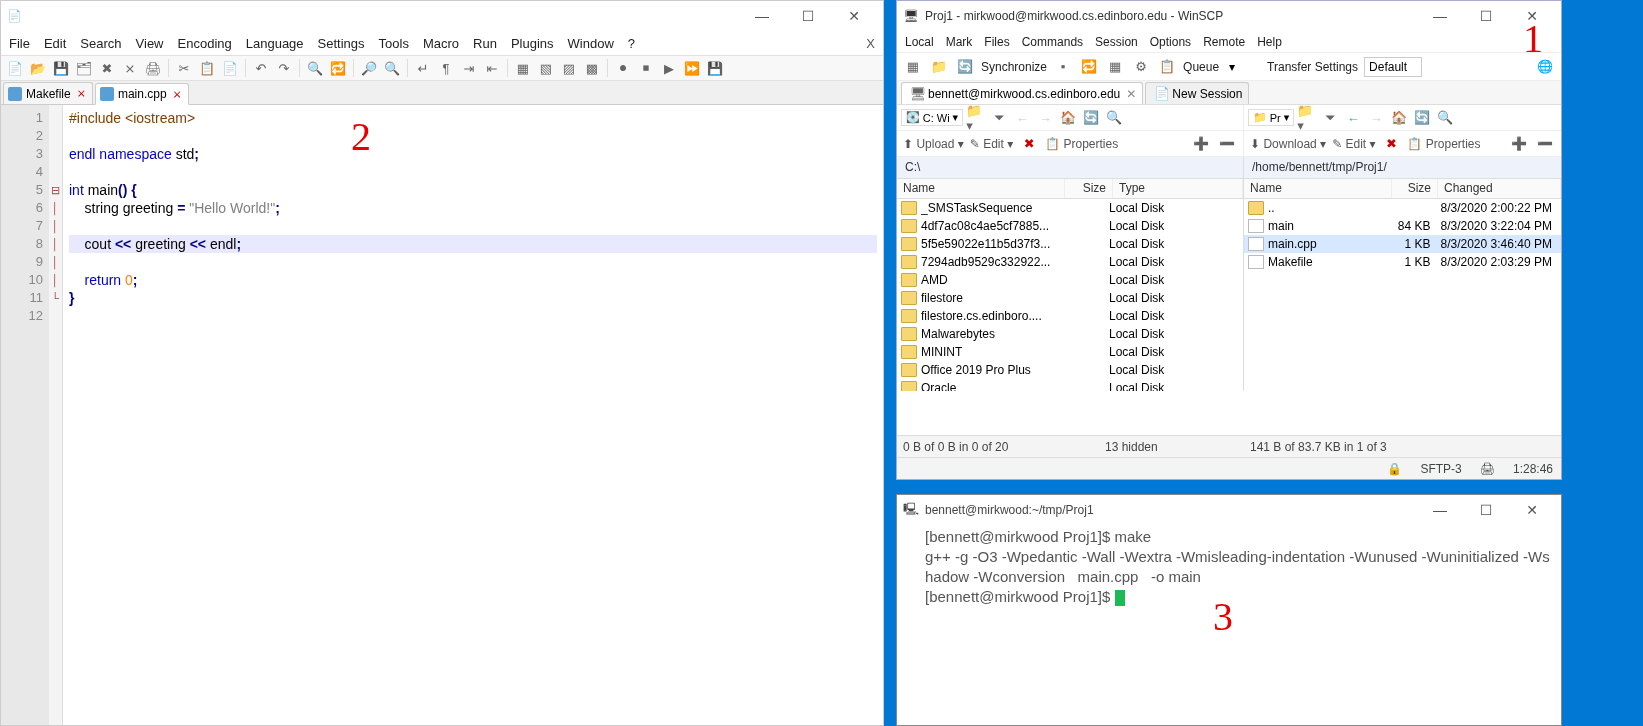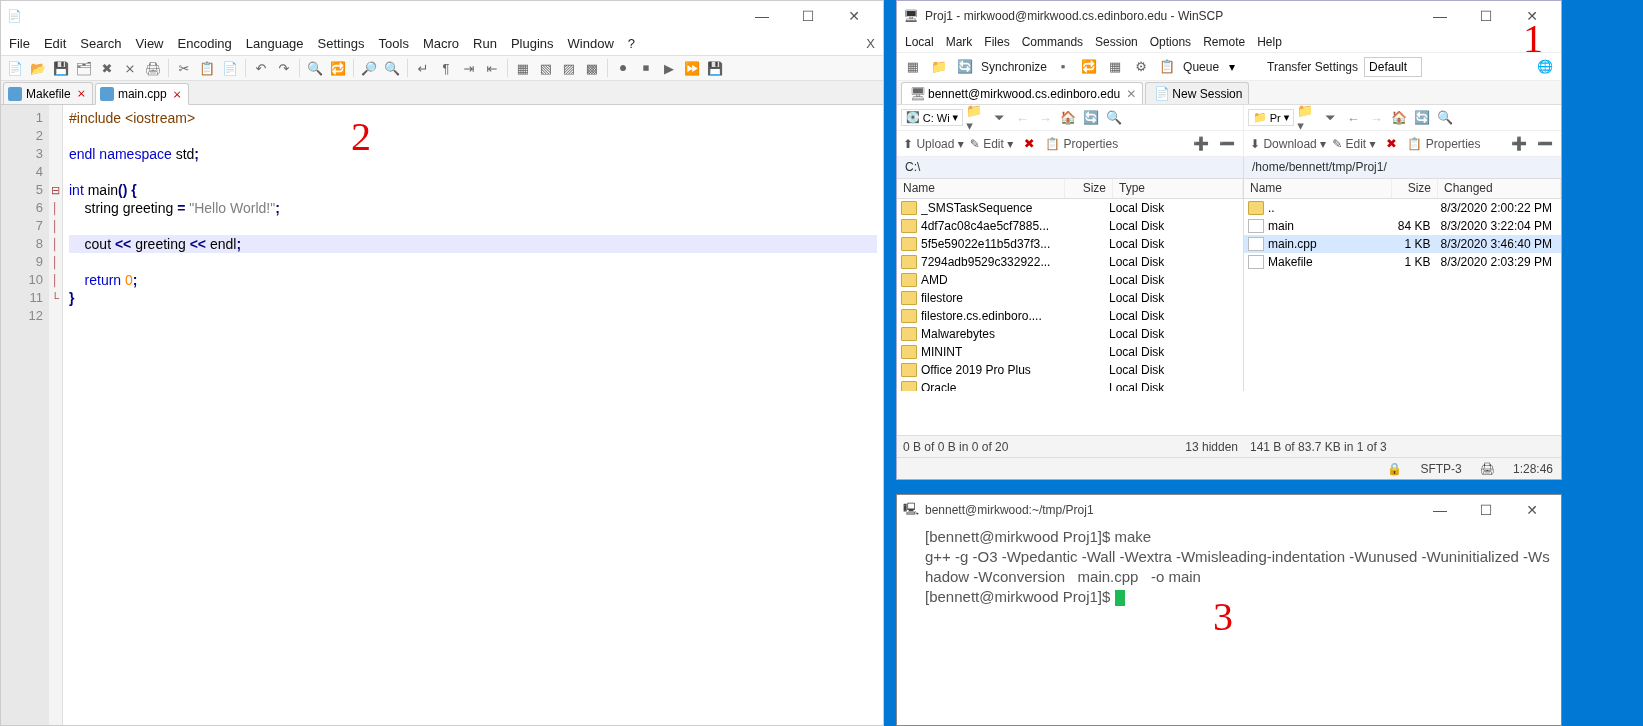--- a/index.html
+++ b/index.html
@@ -401,21 +401,21 @@
             <span class="ic file-ico"></span>
             <span class="nm" style="width:140px">Makefile</span>
             <span style="width:46px;text-align:right;padding-right:4px">1 KB</span>
             <span style="flex:1;padding-left:6px">8/3/2020 2:03:29 PM</span>
           </div>
         </div>
     </div>
   </div>
   <div class="statusbar">
     <div style="width:208px;padding-left:6px">0 B of 0 B in 0 of 20</div>
-    <div style="width:139px;text-align:right;padding-right:6px">13 hidden</div>
+    <div style="width:139px;padding-right:6px">13 hidden</div>
     <div style="flex:1;padding-left:6px">141 B of 83.7 KB in 1 of 3</div>
   </div>
   <div class="footbar">
     <span class="lockic">🔒</span>
     <span>SFTP-3</span>
     <span>🖨</span>
     <span>1:28:46</span>
   </div>
   <div class="annot-red" style="right:18px;top:14px;">1</div>
 </div>

